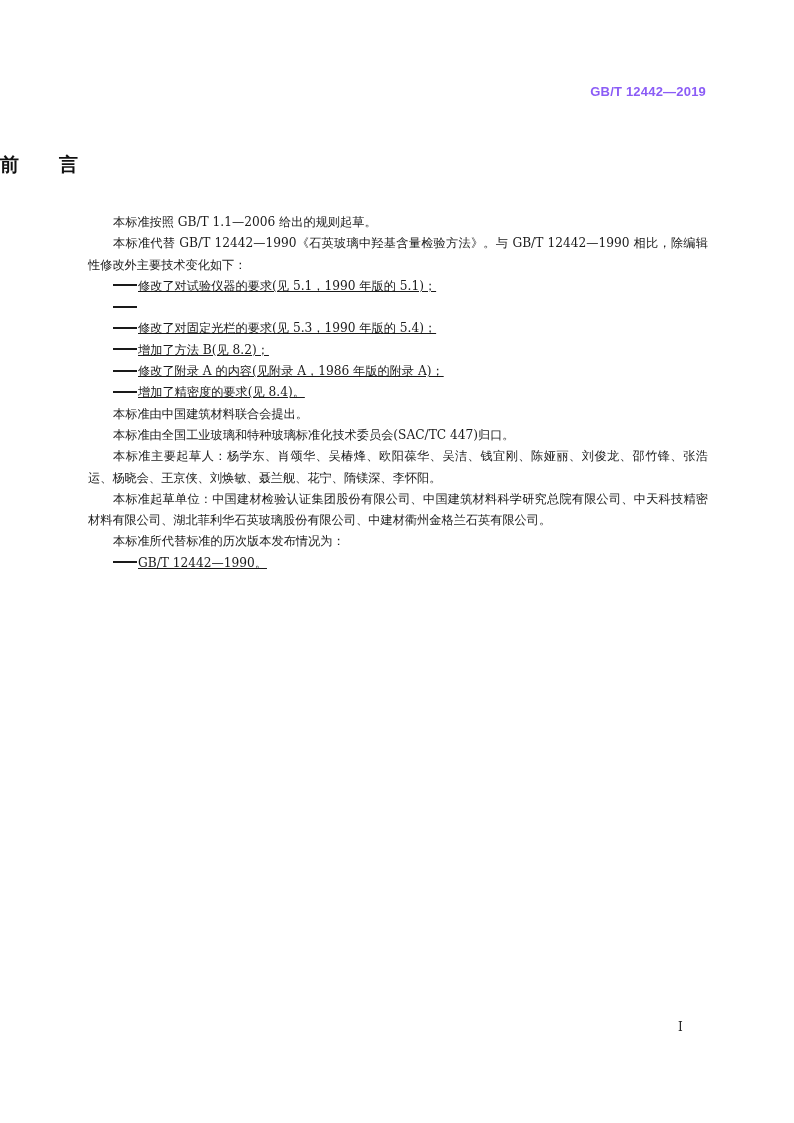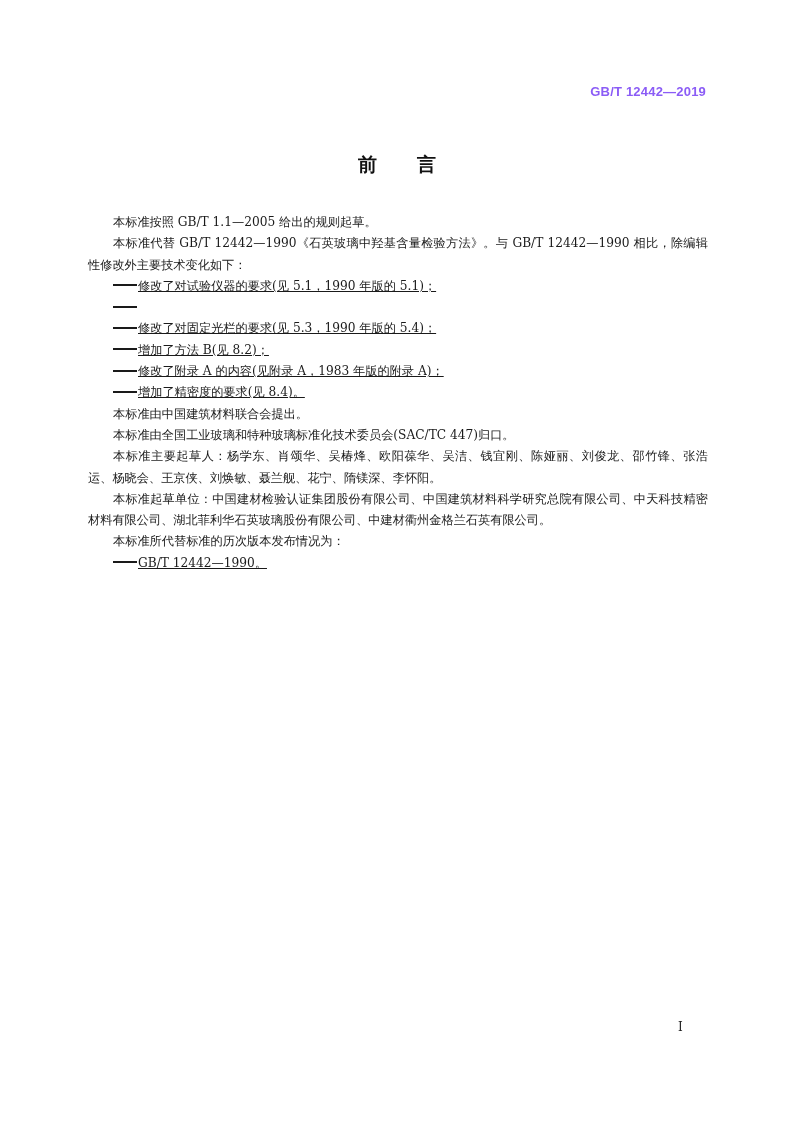--- a/index.html
+++ b/index.html
@@ -23,21 +23,21 @@
       font-weight: bold;
       font-size: 13px;
       letter-spacing: 0.2px;
       color: #8b5cf6;
     }
     .page-title {
       position: absolute;
       top: 152px;
       left: 0;
       width: 794px;
-      text-align: center;
+      text-align: left;
       font-family: "DejaVu Sans", "Liberation Sans", sans-serif;
       font-weight: bold;
       font-size: 19px;
       color: #111;
       word-spacing: 0;
     }
     .page-title span.gap {
       display: inline-block;
       width: 40px;
     }
@@ -81,29 +81,29 @@
 </head>
 <body>
 
 <div class="page-header">GB/T 12442—2019</div>
 
 <div class="page-title">
   <span>前</span><span class="gap"></span><span>言</span>
 </div>
 
 <div class="body-text">
-  <p class="para">本标准按照 GB/T 1.1—2005 给出的规则起草。</p>
+  <p class="para">本标准按照 GB/T 1.1—2006 给出的规则起草。</p>
   <p class="para">本标准代替 GB/T 12442—1990《石英玻璃中羟基含量检验方法》。与 GB/T 12442—1990 相比，除编辑性修改外主要技术变化如下：</p>
 
   <div>
     <p class="dash-item"><span class="dash"></span><span>修改了对试验仪器的要求(见 5.1，1990 年版的 5.1)；</span></p>
     <p class="dash-item"><span class="dash"></span></p>
     <p class="dash-item"><span class="dash"></span><span>修改了对固定光栏的要求(见 5.3，1990 年版的 5.4)；</span></p>
     <p class="dash-item"><span class="dash"></span><span>增加了方法 B(见 8.2)；</span></p>
-    <p class="dash-item"><span class="dash"></span><span>修改了附录 A 的内容(见附录 A，1983 年版的附录 A)；</span></p>
+    <p class="dash-item"><span class="dash"></span><span>修改了附录 A 的内容(见附录 A，1986 年版的附录 A)；</span></p>
     <p class="dash-item"><span class="dash"></span><span>增加了精密度的要求(见 8.4)。</span></p>
   </div>
 
   <p class="para">本标准由中国建筑材料联合会提出。</p>
   <p class="para">本标准由全国工业玻璃和特种玻璃标准化技术委员会(SAC/TC 447)归口。</p>
   <p class="para">本标准主要起草人：杨学东、肖颂华、吴椿烽、欧阳葆华、吴洁、钱宜刚、陈娅丽、刘俊龙、邵竹锋、张浩运、杨晓会、王京侠、刘焕敏、聂兰舰、花宁、隋镁深、李怀阳。</p>
   <p class="para">本标准起草单位：中国建材检验认证集团股份有限公司、中国建筑材料科学研究总院有限公司、中天科技精密材料有限公司、湖北菲利华石英玻璃股份有限公司、中建材衢州金格兰石英有限公司。</p>
   <p class="para">本标准所代替标准的历次版本发布情况为：</p>
 
   <div>

